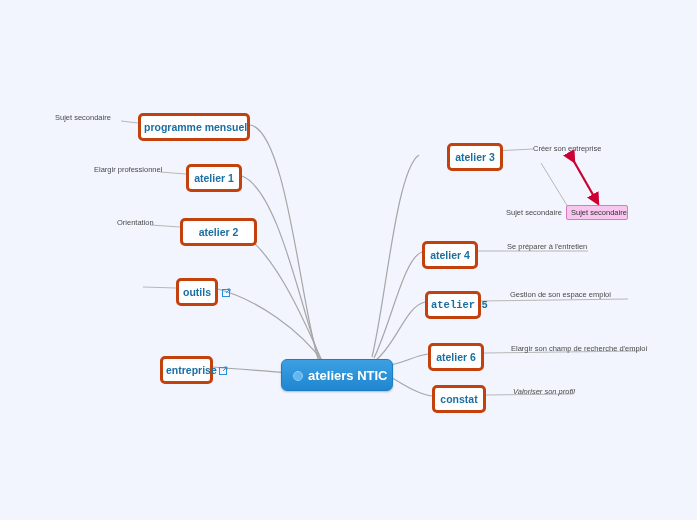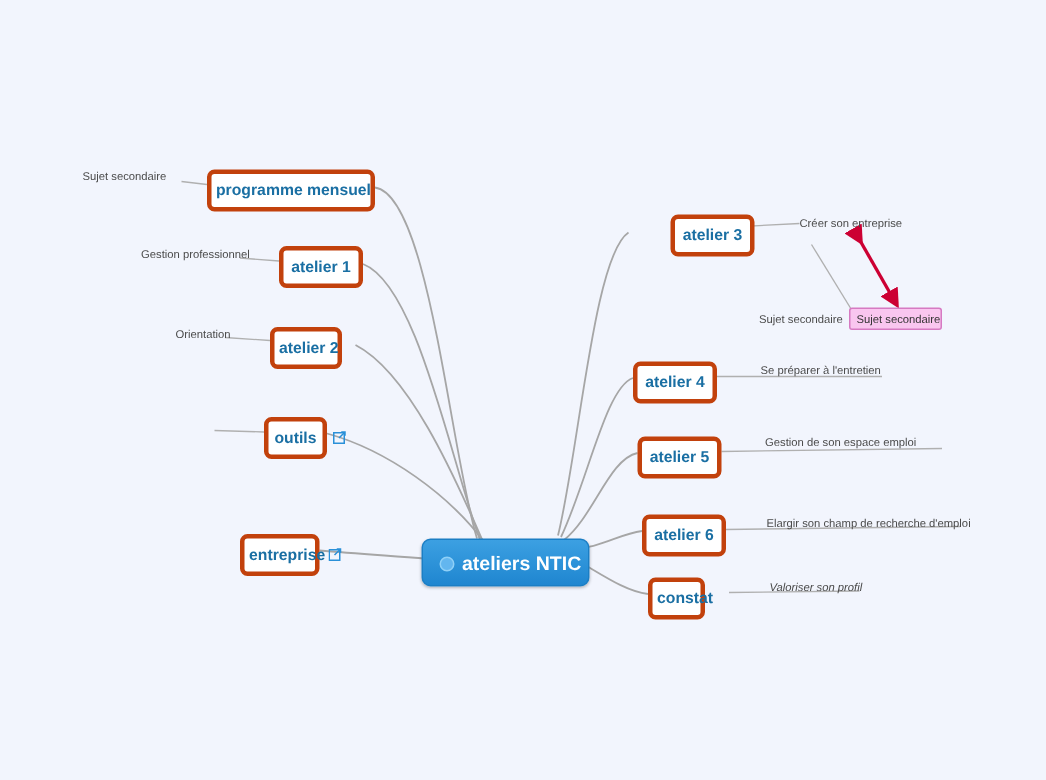--- a/index.html
+++ b/index.html
@@ -136,21 +136,21 @@
 </div>
 
 <div class="node topic" style="left:138px; top:113px; width:112px;">
   <span>programme mensuel</span>
 </div>
 
 <div class="node topic" style="left:186px; top:164px; width:56px;">
   <span>atelier 1</span>
 </div>
 
-<div class="node topic" style="left:180px; top:218px; width:48px;">
+<div class="node topic" style="left:180px; top:218px; width:77px;">
   <span>atelier 2</span>
 </div>
 
 <div class="node topic" style="left:176px; top:278px; width:42px;">
   <span>outils</span>
 </div>
 <span class="ext-icon" style="left:222px; top:283px;">
   <svg width="9" height="9" viewBox="0 0 9 9">
       <rect x="0.5" y="1.5" width="7" height="7" fill="none" stroke="#2a90d8" stroke-width="1"></rect>
       <path d="M4 5 L8 1 M5.5 1 L8 1 L8 3.5" fill="none" stroke="#2a90d8" stroke-width="1"></path>
@@ -168,37 +168,37 @@
 </span>
 
 <div class="node topic" style="left:419px; top:143px; width:56px;margin-left:28px;">
   <span>atelier 3</span>
 </div>
 
 <div class="node topic" style="left:422px; top:241px; width:56px;">
   <span>atelier 4</span>
 </div>
 
-<div class="node topic" style="left:425px; top:291px; width:56px;">
+<div class="node topic" style="left:425px; top:291px; width:56px;font-family:Liberation Mono, monospace;">
   <span>atelier 5</span>
 </div>
 
 <div class="node topic" style="left:428px; top:343px; width:56px;">
   <span>atelier 6</span>
 </div>
 
-<div class="node topic" style="left:432px; top:385px; width:38px;">
+<div class="node topic" style="left:432px; top:385px; width:54px;">
   <span>constat</span>
 </div>
 
 <div class="node sublabel" style="left:55px; top:113px;">
   <span>Sujet secondaire</span>
 </div>
 <div class="node sublabel" style="left:94px; top:165px;">
-  <span>Gestion professionnel</span>
+  <span>Elargir professionnel</span>
 </div>
 <div class="node sublabel" style="left:117px; top:218px;">
   <span>Orientation</span>
 </div>
 <div class="node sublabel" style="left:533px; top:144px;">
   <span>Créer son entreprise</span>
 </div>
 <div class="node sublabel" style="left:506px; top:208px;">
   <span>Sujet secondaire</span>
 </div>

